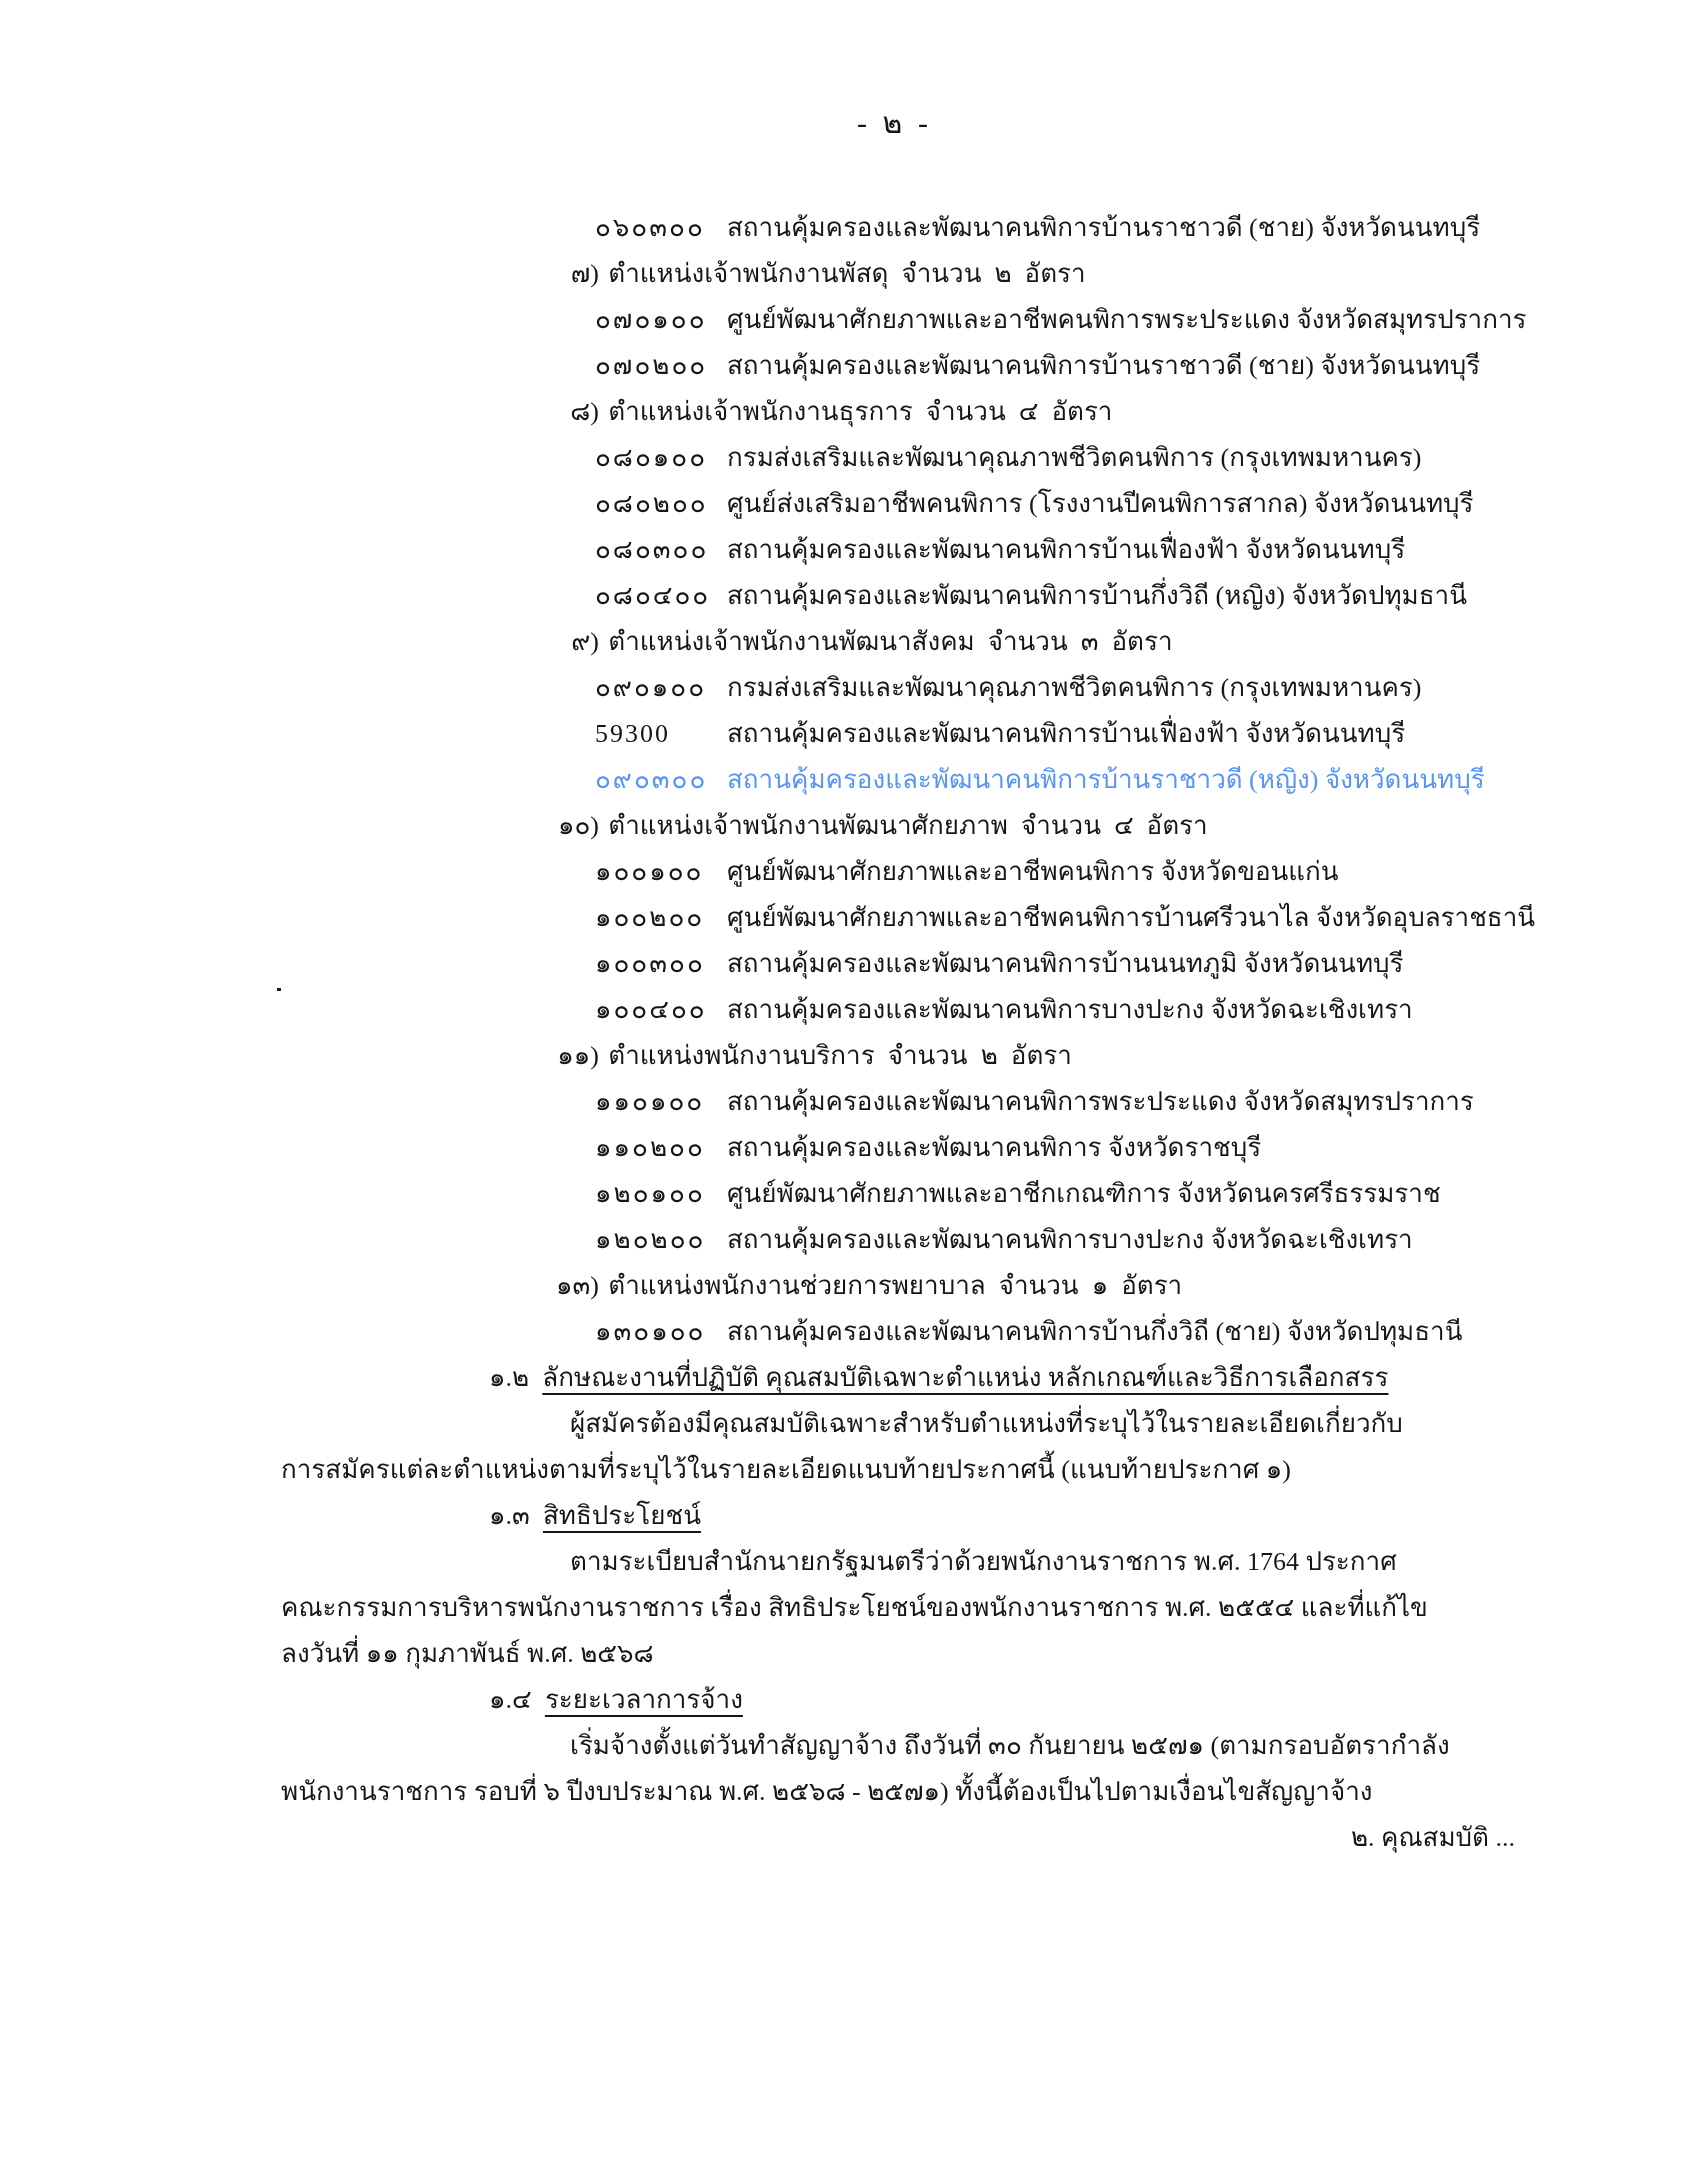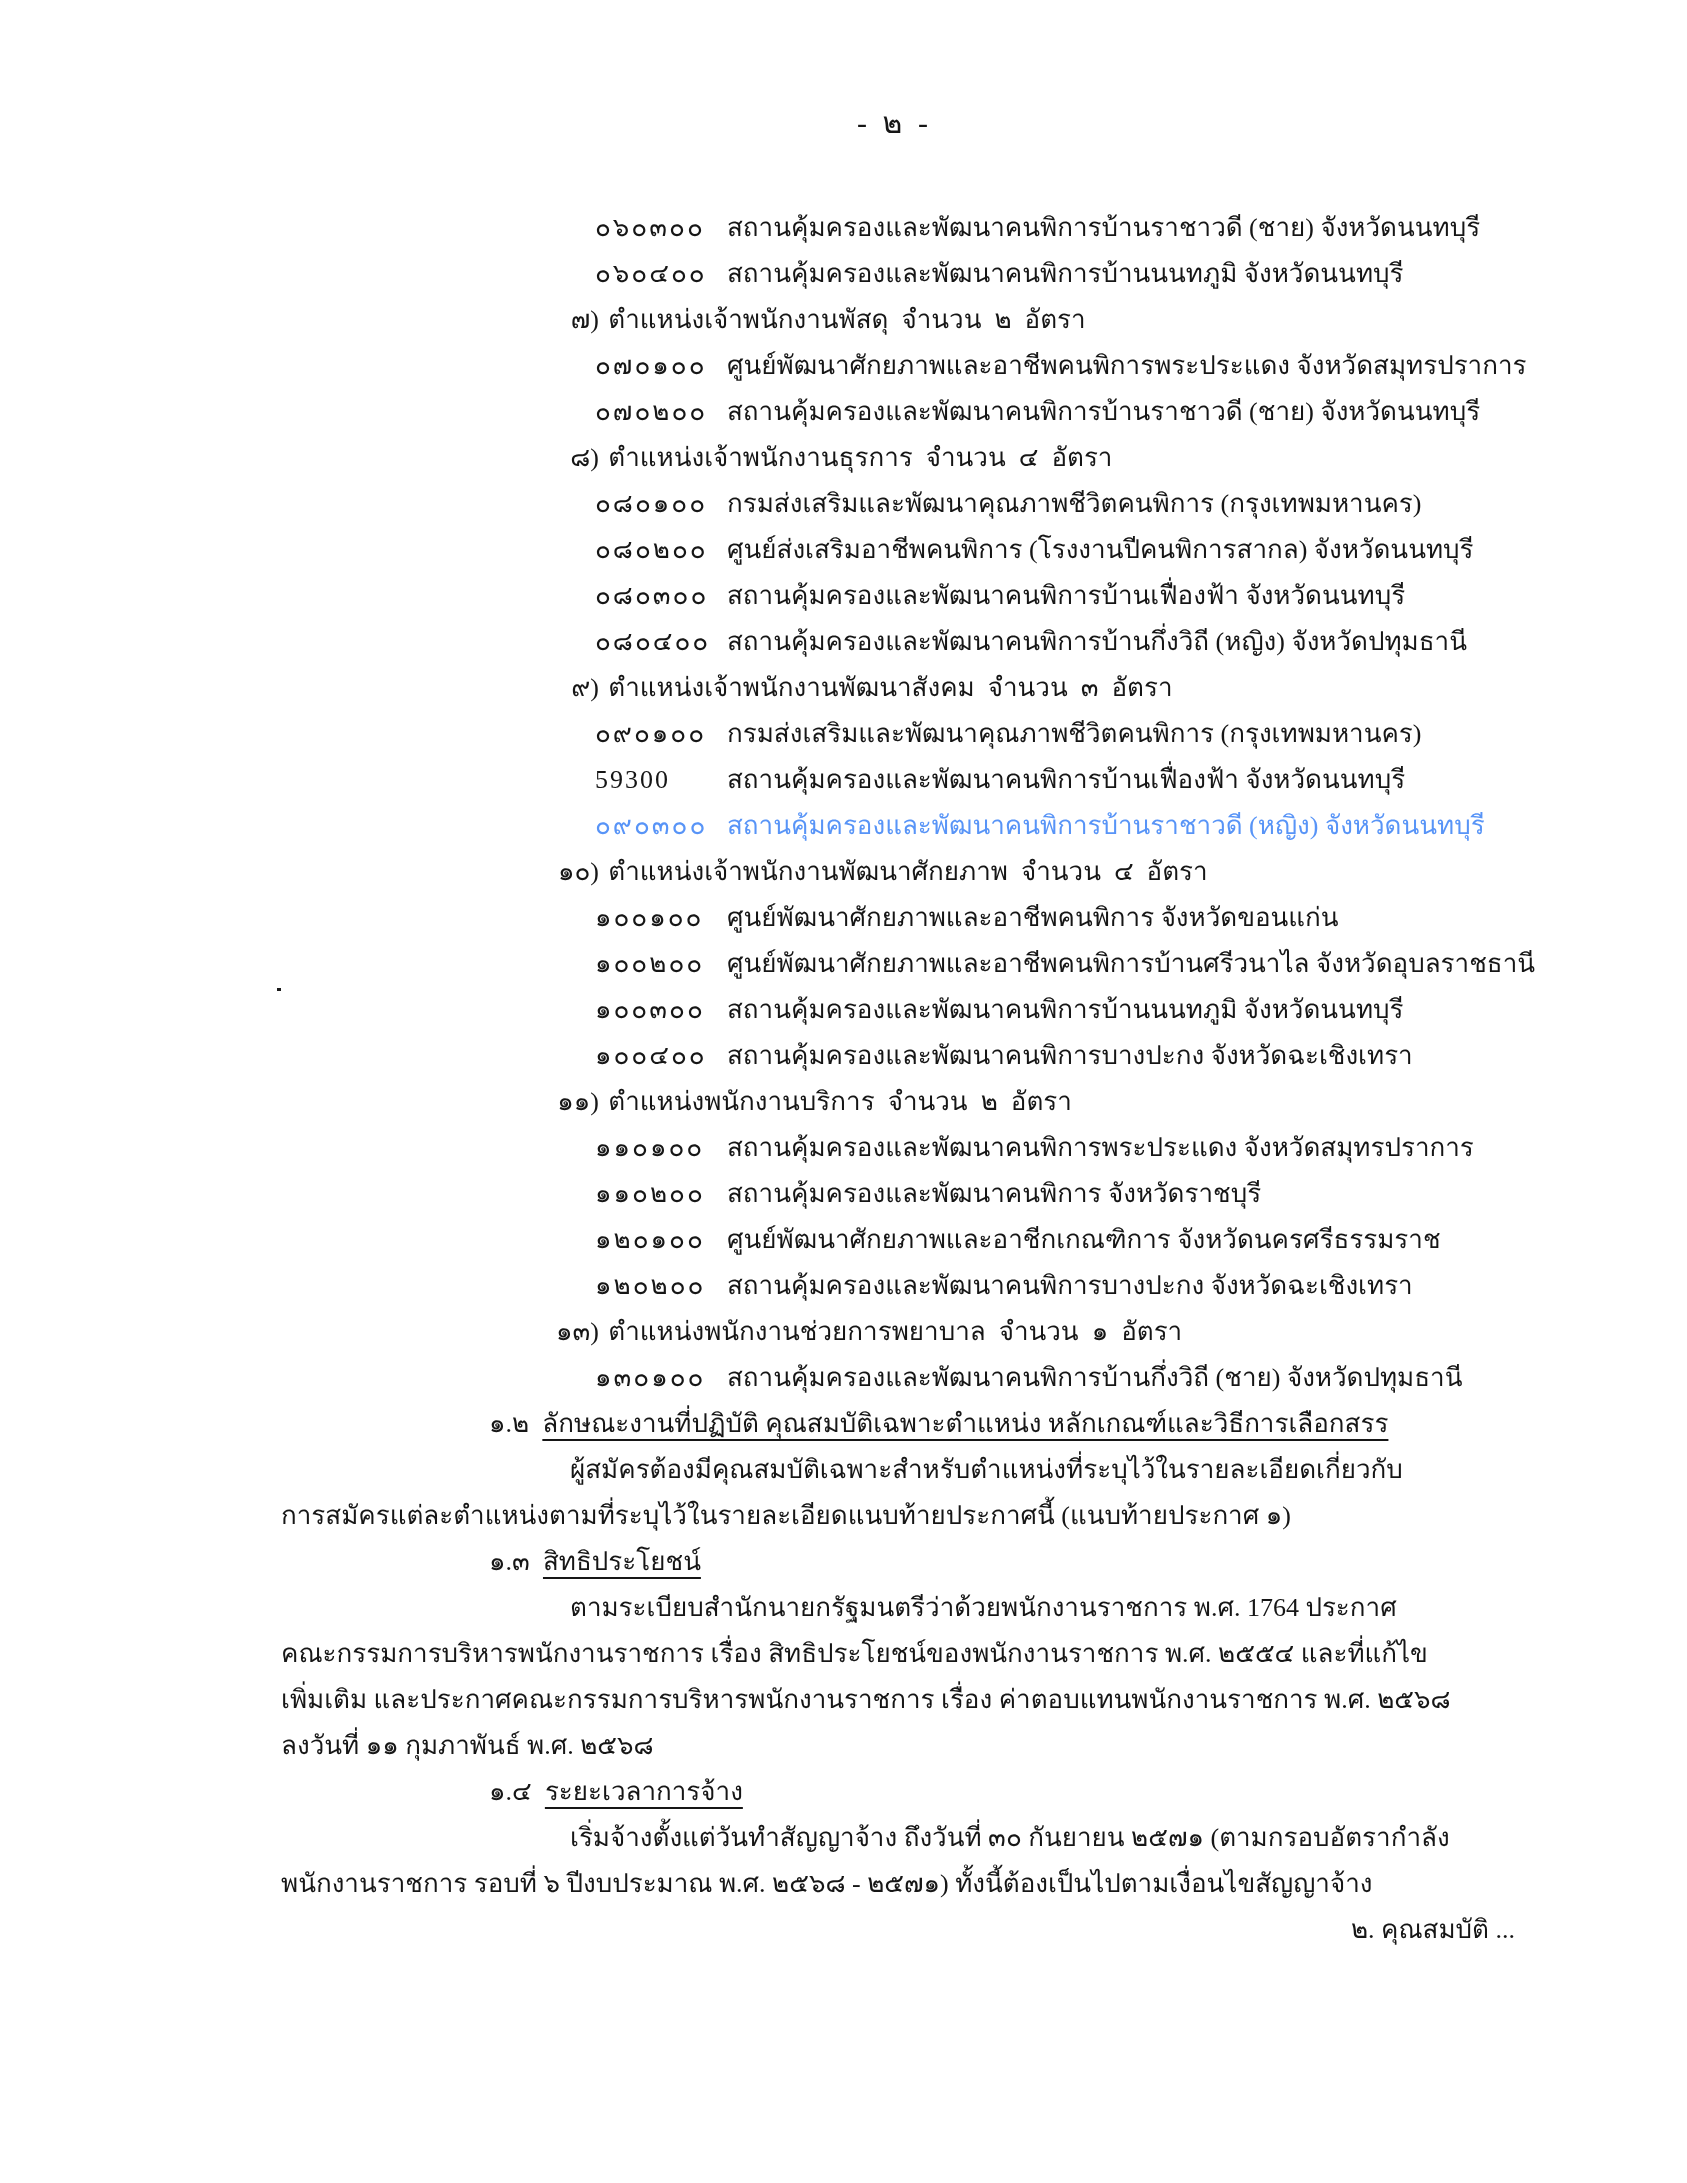--- a/index.html
+++ b/index.html
@@ -79,21 +79,20 @@
 </head>
 <body>
 
 <div class="sheet">
 
   <div class="page-header">- ๒ -</div>
 
   <div class="content">
 
     <div class="line code"><span class="ucode">๐๖๐๓๐๐</span><span class="udesc">สถานคุ้มครองและพัฒนาคนพิการบ้านราชาวดี (ชาย) จังหวัดนนทบุรี</span></div>
-    <div class="line code"><span class="ucode">๐๖๐๔๐๐</span><span class="udesc">สถานคุ้มครองและพัฒนาคนพิการบ้านนนทภูมิ จังหวัดนนทบุรี</span></div>
 
     <div class="line item"><span class="inum">๗)</span><span class="ititle">ตำแหน่งเจ้าพนักงานพัสดุ  จำนวน  ๒  อัตรา</span></div>
     <div class="line code"><span class="ucode">๐๗๐๑๐๐</span><span class="udesc">ศูนย์พัฒนาศักยภาพและอาชีพคนพิการพระประแดง จังหวัดสมุทรปราการ</span></div>
     <div class="line code"><span class="ucode">๐๗๐๒๐๐</span><span class="udesc">สถานคุ้มครองและพัฒนาคนพิการบ้านราชาวดี (ชาย) จังหวัดนนทบุรี</span></div>
 
     <div class="line item"><span class="inum">๘)</span><span class="ititle">ตำแหน่งเจ้าพนักงานธุรการ  จำนวน  ๔  อัตรา</span></div>
     <div class="line code"><span class="ucode">๐๘๐๑๐๐</span><span class="udesc">กรมส่งเสริมและพัฒนาคุณภาพชีวิตคนพิการ (กรุงเทพมหานคร)</span></div>
     <div class="line code"><span class="ucode">๐๘๐๒๐๐</span><span class="udesc">ศูนย์ส่งเสริมอาชีพคนพิการ (โรงงานปีคนพิการสากล) จังหวัดนนทบุรี</span></div>
     <div class="line code"><span class="ucode">๐๘๐๓๐๐</span><span class="udesc">สถานคุ้มครองและพัฒนาคนพิการบ้านเฟื่องฟ้า จังหวัดนนทบุรี</span></div>
     <div class="line code"><span class="ucode">๐๘๐๔๐๐</span><span class="udesc">สถานคุ้มครองและพัฒนาคนพิการบ้านกึ่งวิถี (หญิง) จังหวัดปทุมธานี</span></div>
@@ -119,21 +118,20 @@
     <div class="line item"><span class="inum">๑๓)</span><span class="ititle">ตำแหน่งพนักงานช่วยการพยาบาล  จำนวน  ๑  อัตรา</span></div>
     <div class="line code"><span class="ucode">๑๓๐๑๐๐</span><span class="udesc">สถานคุ้มครองและพัฒนาคนพิการบ้านกึ่งวิถี (ชาย) จังหวัดปทุมธานี</span></div>
 
     <div class="line section"><span class="snum">๑.๒</span><span class="stitle">ลักษณะงานที่ปฏิบัติ คุณสมบัติเฉพาะตำแหน่ง หลักเกณฑ์และวิธีการเลือกสรร</span></div>
     <div class="line para indent">ผู้สมัครต้องมีคุณสมบัติเฉพาะสำหรับตำแหน่งที่ระบุไว้ในรายละเอียดเกี่ยวกับ</div>
     <div class="line para flush">การสมัครแต่ละตำแหน่งตามที่ระบุไว้ในรายละเอียดแนบท้ายประกาศนี้ (แนบท้ายประกาศ ๑)</div>
 
     <div class="line section"><span class="snum">๑.๓</span><span class="stitle">สิทธิประโยชน์</span></div>
     <div class="line para indent">ตามระเบียบสำนักนายกรัฐมนตรีว่าด้วยพนักงานราชการ พ.ศ. 1764 ประกาศ</div>
     <div class="line para flush">คณะกรรมการบริหารพนักงานราชการ เรื่อง สิทธิประโยชน์ของพนักงานราชการ พ.ศ. ๒๕๕๔ และที่แก้ไข</div>
-    <div class="line para flush">เพิ่มเติม และประกาศคณะกรรมการบริหารพนักงานราชการ เรื่อง ค่าตอบแทนพนักงานราชการ พ.ศ. ๒๕๖๘</div>
     <div class="line para flush">ลงวันที่ ๑๑ กุมภาพันธ์ พ.ศ. ๒๕๖๘</div>
 
     <div class="line section"><span class="snum">๑.๔</span><span class="stitle">ระยะเวลาการจ้าง</span></div>
     <div class="line para indent">เริ่มจ้างตั้งแต่วันทำสัญญาจ้าง ถึงวันที่ ๓๐ กันยายน ๒๕๗๑ (ตามกรอบอัตรากำลัง</div>
     <div class="line para flush">พนักงานราชการ รอบที่ ๖ ปีงบประมาณ พ.ศ. ๒๕๖๘ - ๒๕๗๑) ทั้งนี้ต้องเป็นไปตามเงื่อนไขสัญญาจ้าง</div>
 
     <div class="line catchword">๒. คุณสมบัติ ...</div>
 
   </div>
 

